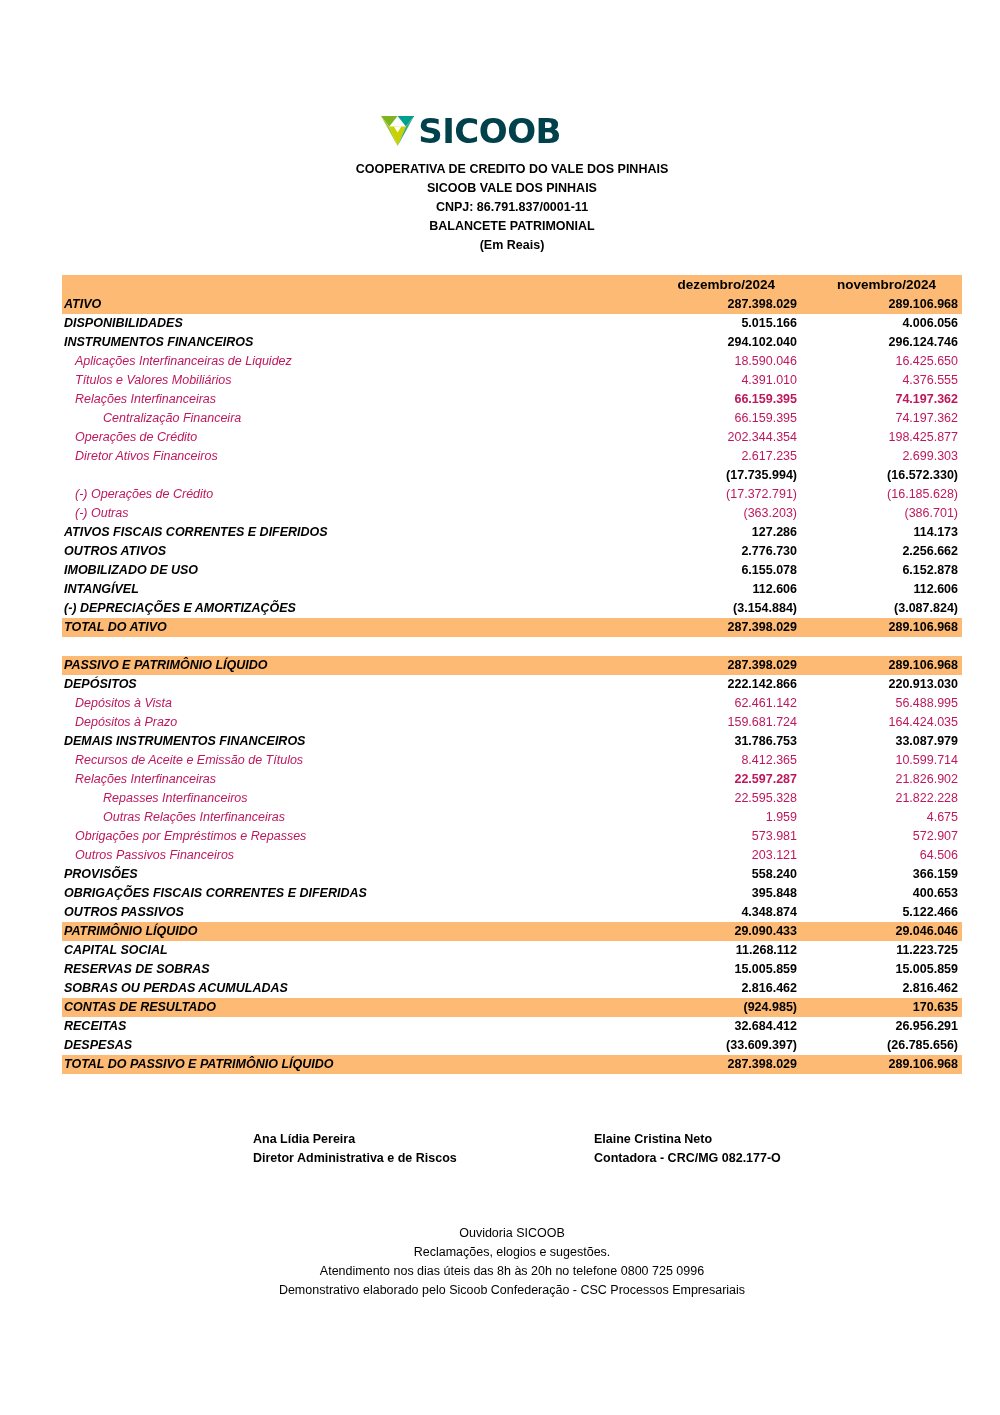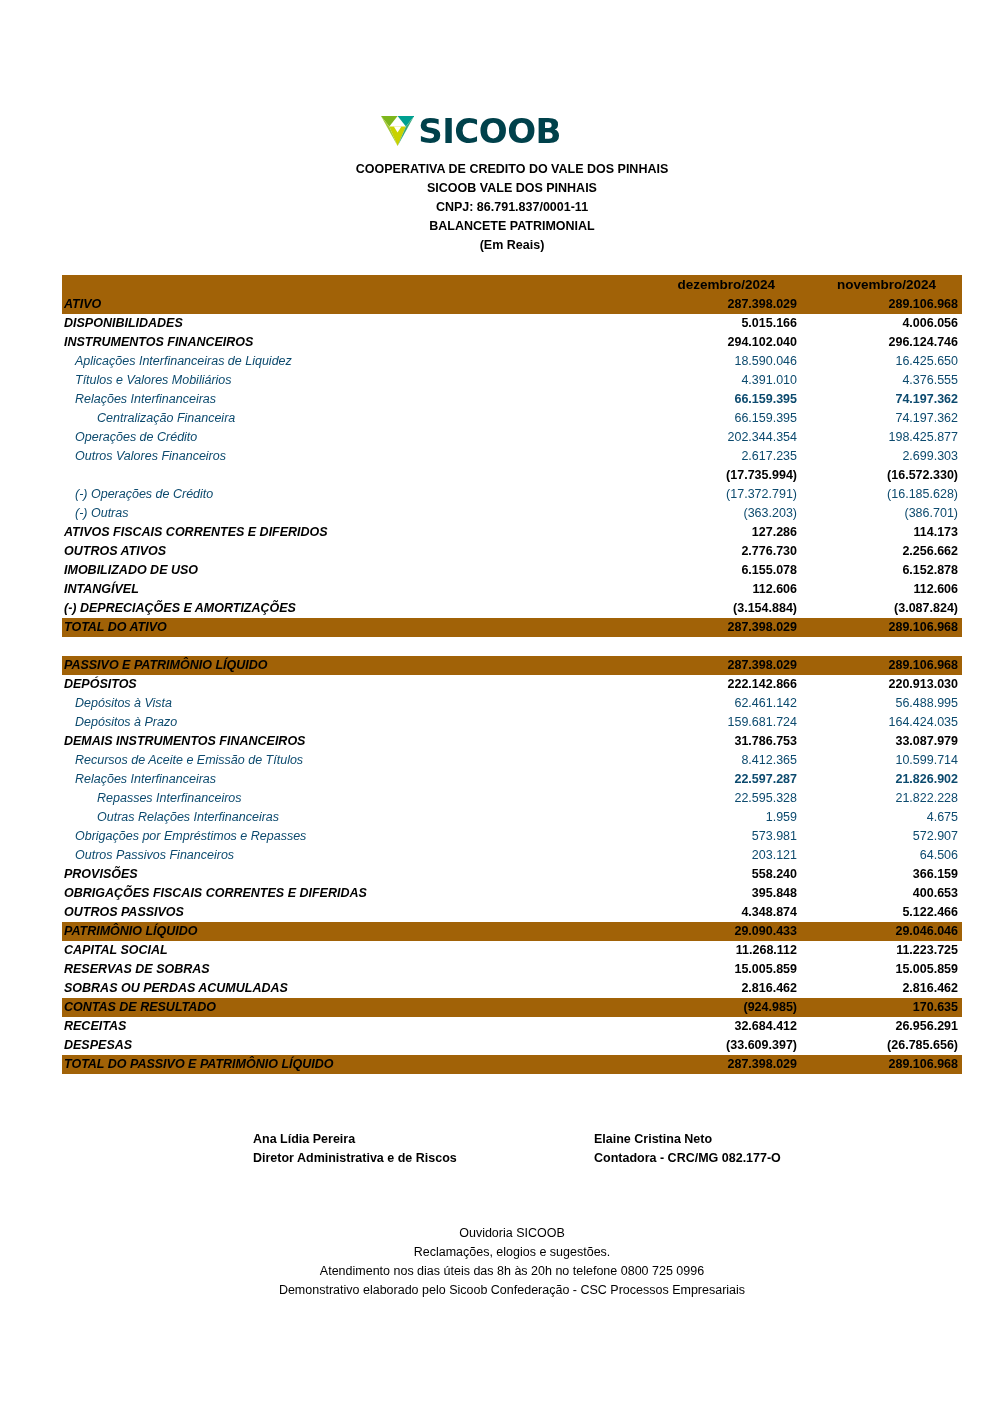--- a/index.html
+++ b/index.html
@@ -4,31 +4,31 @@
 <style>
   html, body { margin: 0; padding: 0; background: #ffffff; }
   body { width: 1000px; height: 1415px; position: relative; overflow: hidden;
          font-family: "Liberation Sans", sans-serif; color: #000; }
   .logo { position: absolute; left: 381px; top: 110px; width: 180px; height: 42px; display: flex; align-items: center; }
   .logo svg { display: block; }
   .logo-text { font-family: "DejaVu Sans", sans-serif; font-weight: bold; font-size: 34px; color: #00414b; letter-spacing: -0.5px; margin-left: 4px; line-height: 1; text-align: right; }
   .header { position: absolute; left: 0; top: 160px; width: 1024px; text-align: center; font-weight: bold; font-size: 12.5px; line-height: 19px; }
   .sheet { position: absolute; left: 62px; top: 275px; width: 900px; }
   .row { position: relative; height: 19px; line-height: 19px; font-size: 12.5px; white-space: nowrap; }
-  .row.shade { background: #a16207; }
+  .row.shade { background: #fdba74; }
   .row.colhead { height: 20px; line-height: 20px; font-size: 13.5px; }
   .row .label { position: absolute; left: 2px; top: 0; font-style: italic; }
   .row.indent1 .label { left: 13px; }
-  .row.indent2 .label { left: 35px; }
+  .row.indent2 .label { left: 41px; }
   .row .v1 { position: absolute; right: 165px; top: 0; text-align: right; }
   .row .v2 { position: absolute; right: 4px; top: 0; text-align: right; }
   .row.colhead .v1 { right: 187px; }
   .row.colhead .v2 { right: 26px; }
   .row.bold { font-weight: bold; }
-  .row.plain { font-weight: normal; color: #0c4a6e; }
+  .row.plain { font-weight: normal; color: #be185d; }
   .spacer { height: 19px; }
   .sign { position: absolute; top: 1130px; font-weight: bold; font-size: 12.5px; line-height: 19px; }
   .footer { position: absolute; left: 0; top: 1224px; width: 1024px; text-align: center; font-size: 12.5px; line-height: 19px; }
 </style>
 </head>
 <body>
 
 <div class="logo">
   <svg width="44" height="40" viewBox="0 0 44 40">
     <polygon points="0,0 22,0 11,14" fill="#7db61c"></polygon>
@@ -89,21 +89,21 @@
         <span class="label">Centralização Financeira</span>
         <span class="v1">66.159.395</span>
         <span class="v2">74.197.362</span>
       </div>
       <div class="row plain indent1">
         <span class="label">Operações de Crédito</span>
         <span class="v1">202.344.354</span>
         <span class="v2">198.425.877</span>
       </div>
       <div class="row plain indent1">
-        <span class="label">Outros Valores Financeiros</span>
+        <span class="label">Diretor Ativos Financeiros</span>
         <span class="v1">2.617.235</span>
         <span class="v2">2.699.303</span>
       </div>
       <div class="row bold">
         <span class="v1">(17.735.994)</span>
         <span class="v2">(16.572.330)</span>
       </div>
       <div class="row plain indent1">
         <span class="label">(-) Operações de Crédito</span>
         <span class="v1">(17.372.791)</span>
@@ -173,21 +173,21 @@
         <span class="v2">33.087.979</span>
       </div>
       <div class="row plain indent1">
         <span class="label">Recursos de Aceite e Emissão de Títulos</span>
         <span class="v1">8.412.365</span>
         <span class="v2">10.599.714</span>
       </div>
       <div class="row plain indent1 boldvals">
         <span class="label">Relações Interfinanceiras</span>
         <span class="v1" style="font-weight: bold;">22.597.287</span>
-        <span class="v2" style="font-weight: bold;">21.826.902</span>
+        <span class="v2" style="font-weight: normal;">21.826.902</span>
       </div>
       <div class="row plain indent2">
         <span class="label">Repasses Interfinanceiros</span>
         <span class="v1">22.595.328</span>
         <span class="v2">21.822.228</span>
       </div>
       <div class="row plain indent2">
         <span class="label">Outras Relações Interfinanceiras</span>
         <span class="v1">1.959</span>
         <span class="v2">4.675</span>

